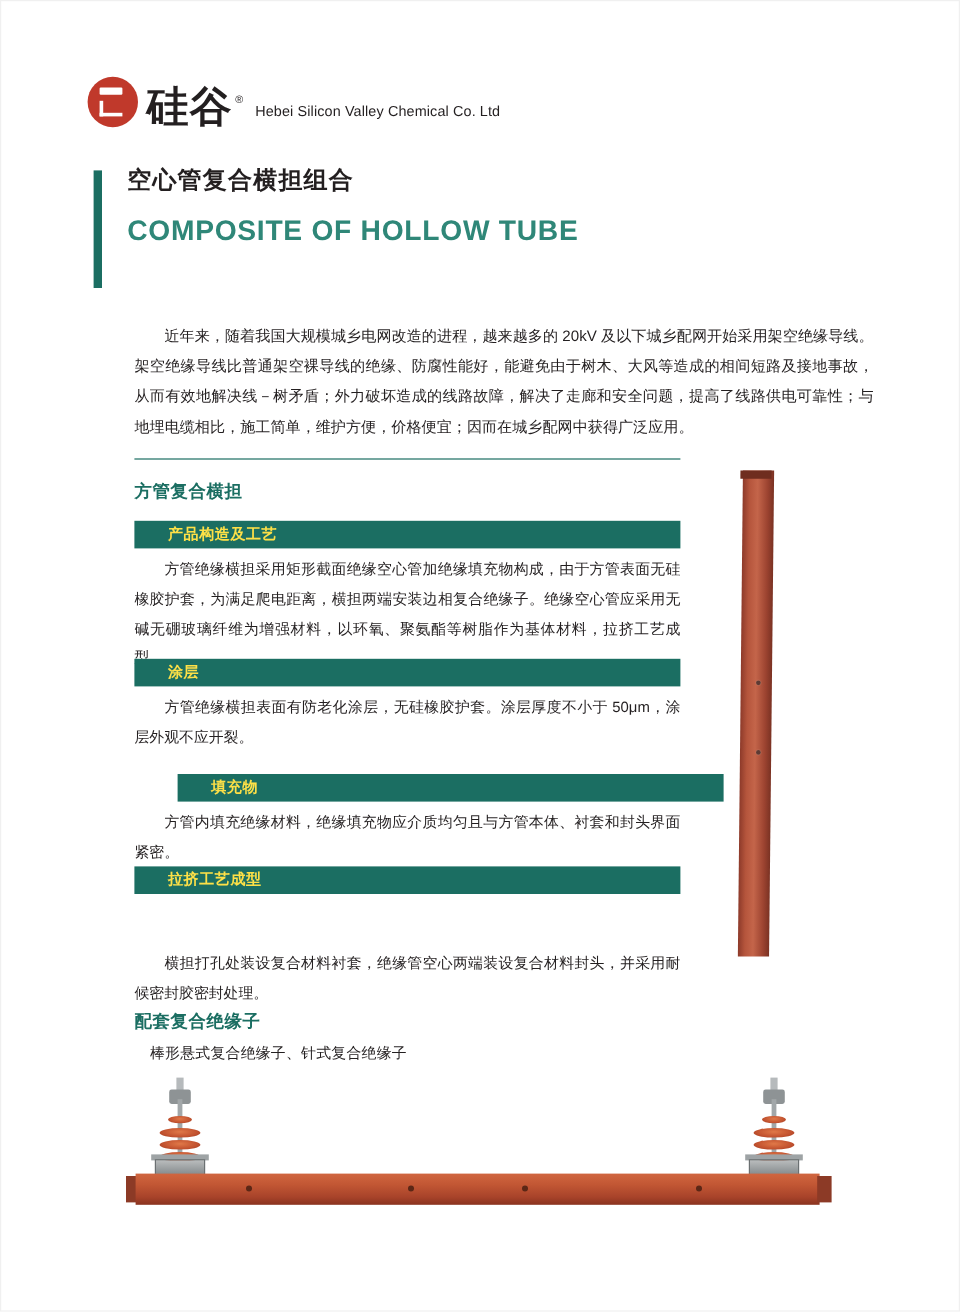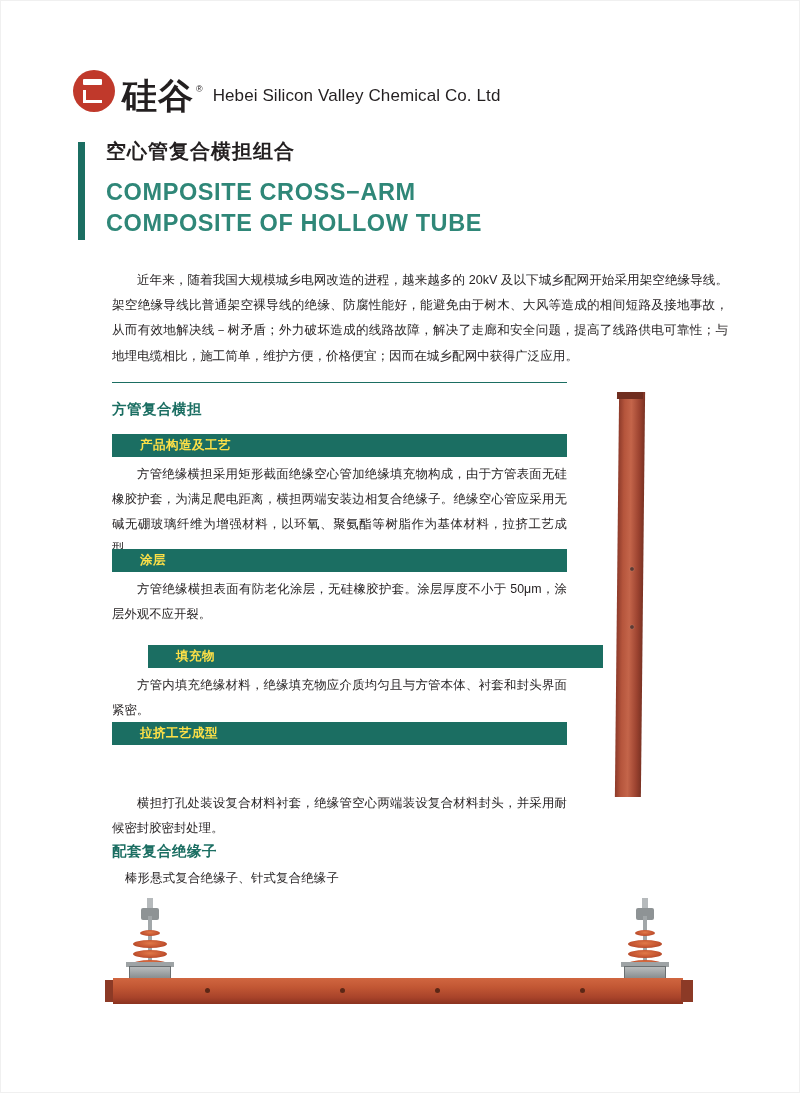--- a/index.html
+++ b/index.html
@@ -73,21 +73,21 @@
     margin-top: 24px;
   }
   .logo-reg {
     font-size: 9px;
     color: #231f20;
     position: relative;
     top: -18px;
     left: 2px;
   }
   .logo-en {
-    font-size: 17px;
+    font-size: 12px;
     color: #231f20;
     letter-spacing: 0.1px;
     margin-left: 12px;
     position: relative;
     top: -6px;
     white-space: nowrap;
     margin-top: 48px;
   }
 
   
@@ -361,21 +361,20 @@
     <div class="logo-cn">硅谷</div>
     <div class="logo-reg">®</div>
     <div class="logo-en">Hebei Silicon Valley Chemical Co. Ltd</div>
   </div>
 </div>
 
 <div class="title-block">
   <div class="title-bar"></div>
   <div class="title-cn">空心管复合横担组合</div>
   <div class="title-en">
-    <div>COMPOSITE CROSS−ARM</div>
     <div>COMPOSITE OF HOLLOW TUBE</div>
   </div>
 </div>
 
 <div class="intro">近年来，随着我国大规模城乡电网改造的进程，越来越多的 20kV 及以下城乡配网开始采用架空绝缘导线。架空绝缘导线比普通架空裸导线的绝缘、防腐性能好，能避免由于树木、大风等造成的相间短路及接地事故，从而有效地解决线－树矛盾；外力破坏造成的线路故障，解决了走廊和安全问题，提高了线路供电可靠性；与地埋电缆相比，施工简单，维护方便，价格便宜；因而在城乡配网中获得广泛应用。</div>
 
 <div class="divider"></div>
 
 <div class="sec-head" id="sec-head-1">方管复合横担</div>
 

